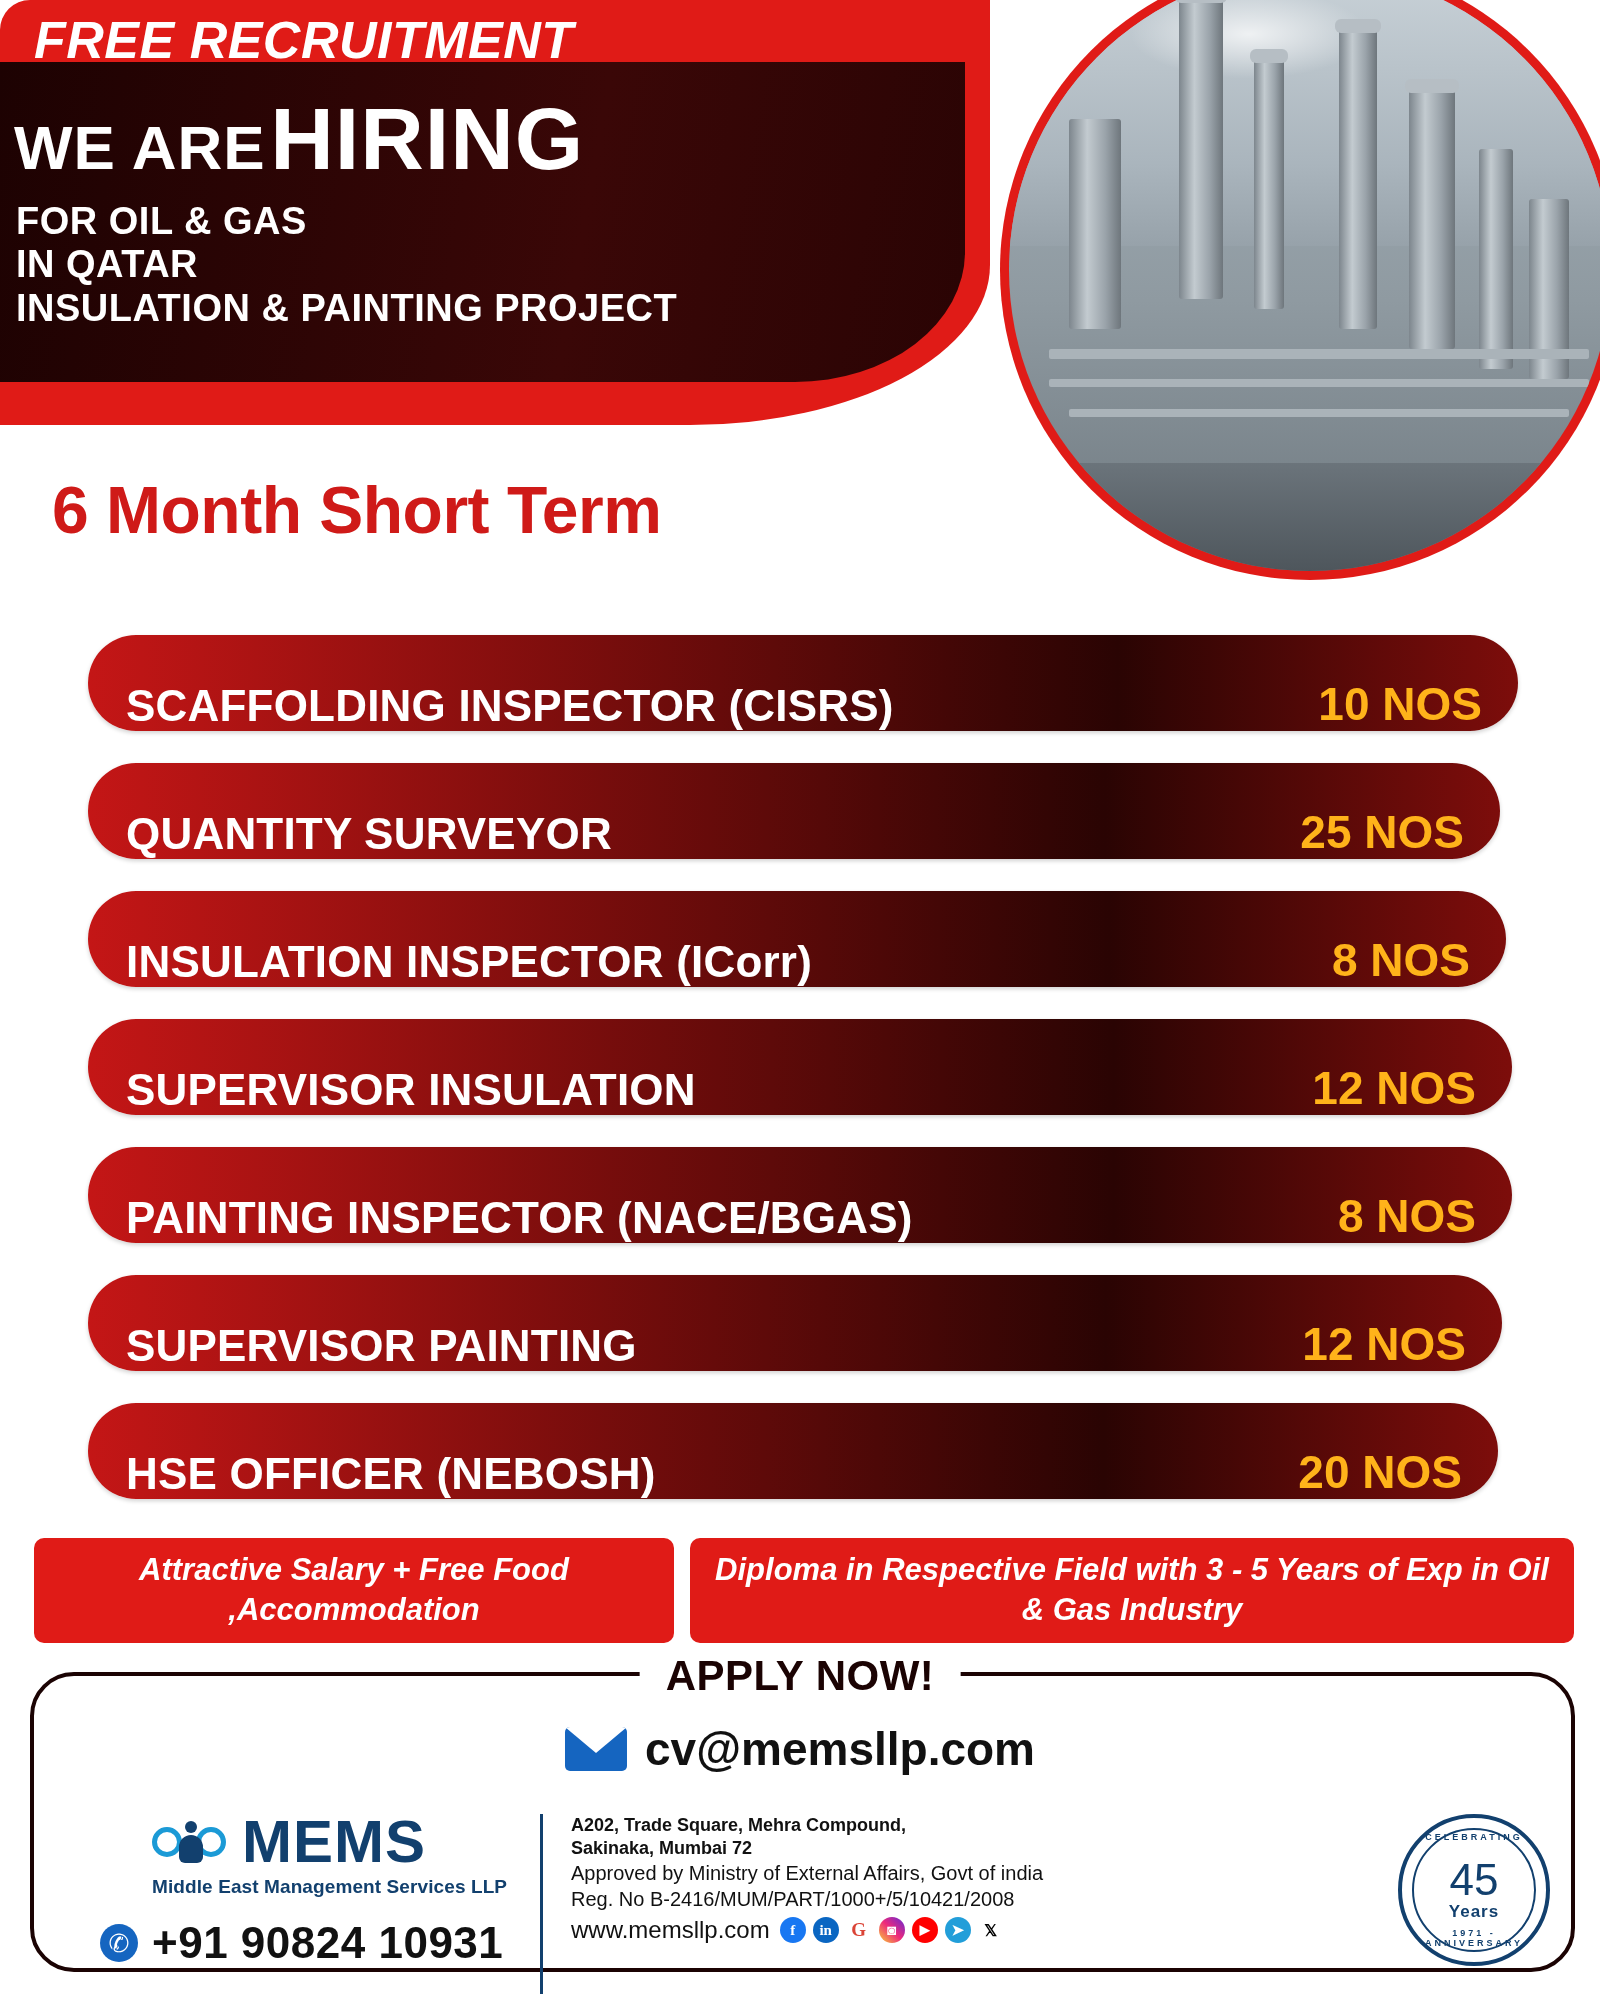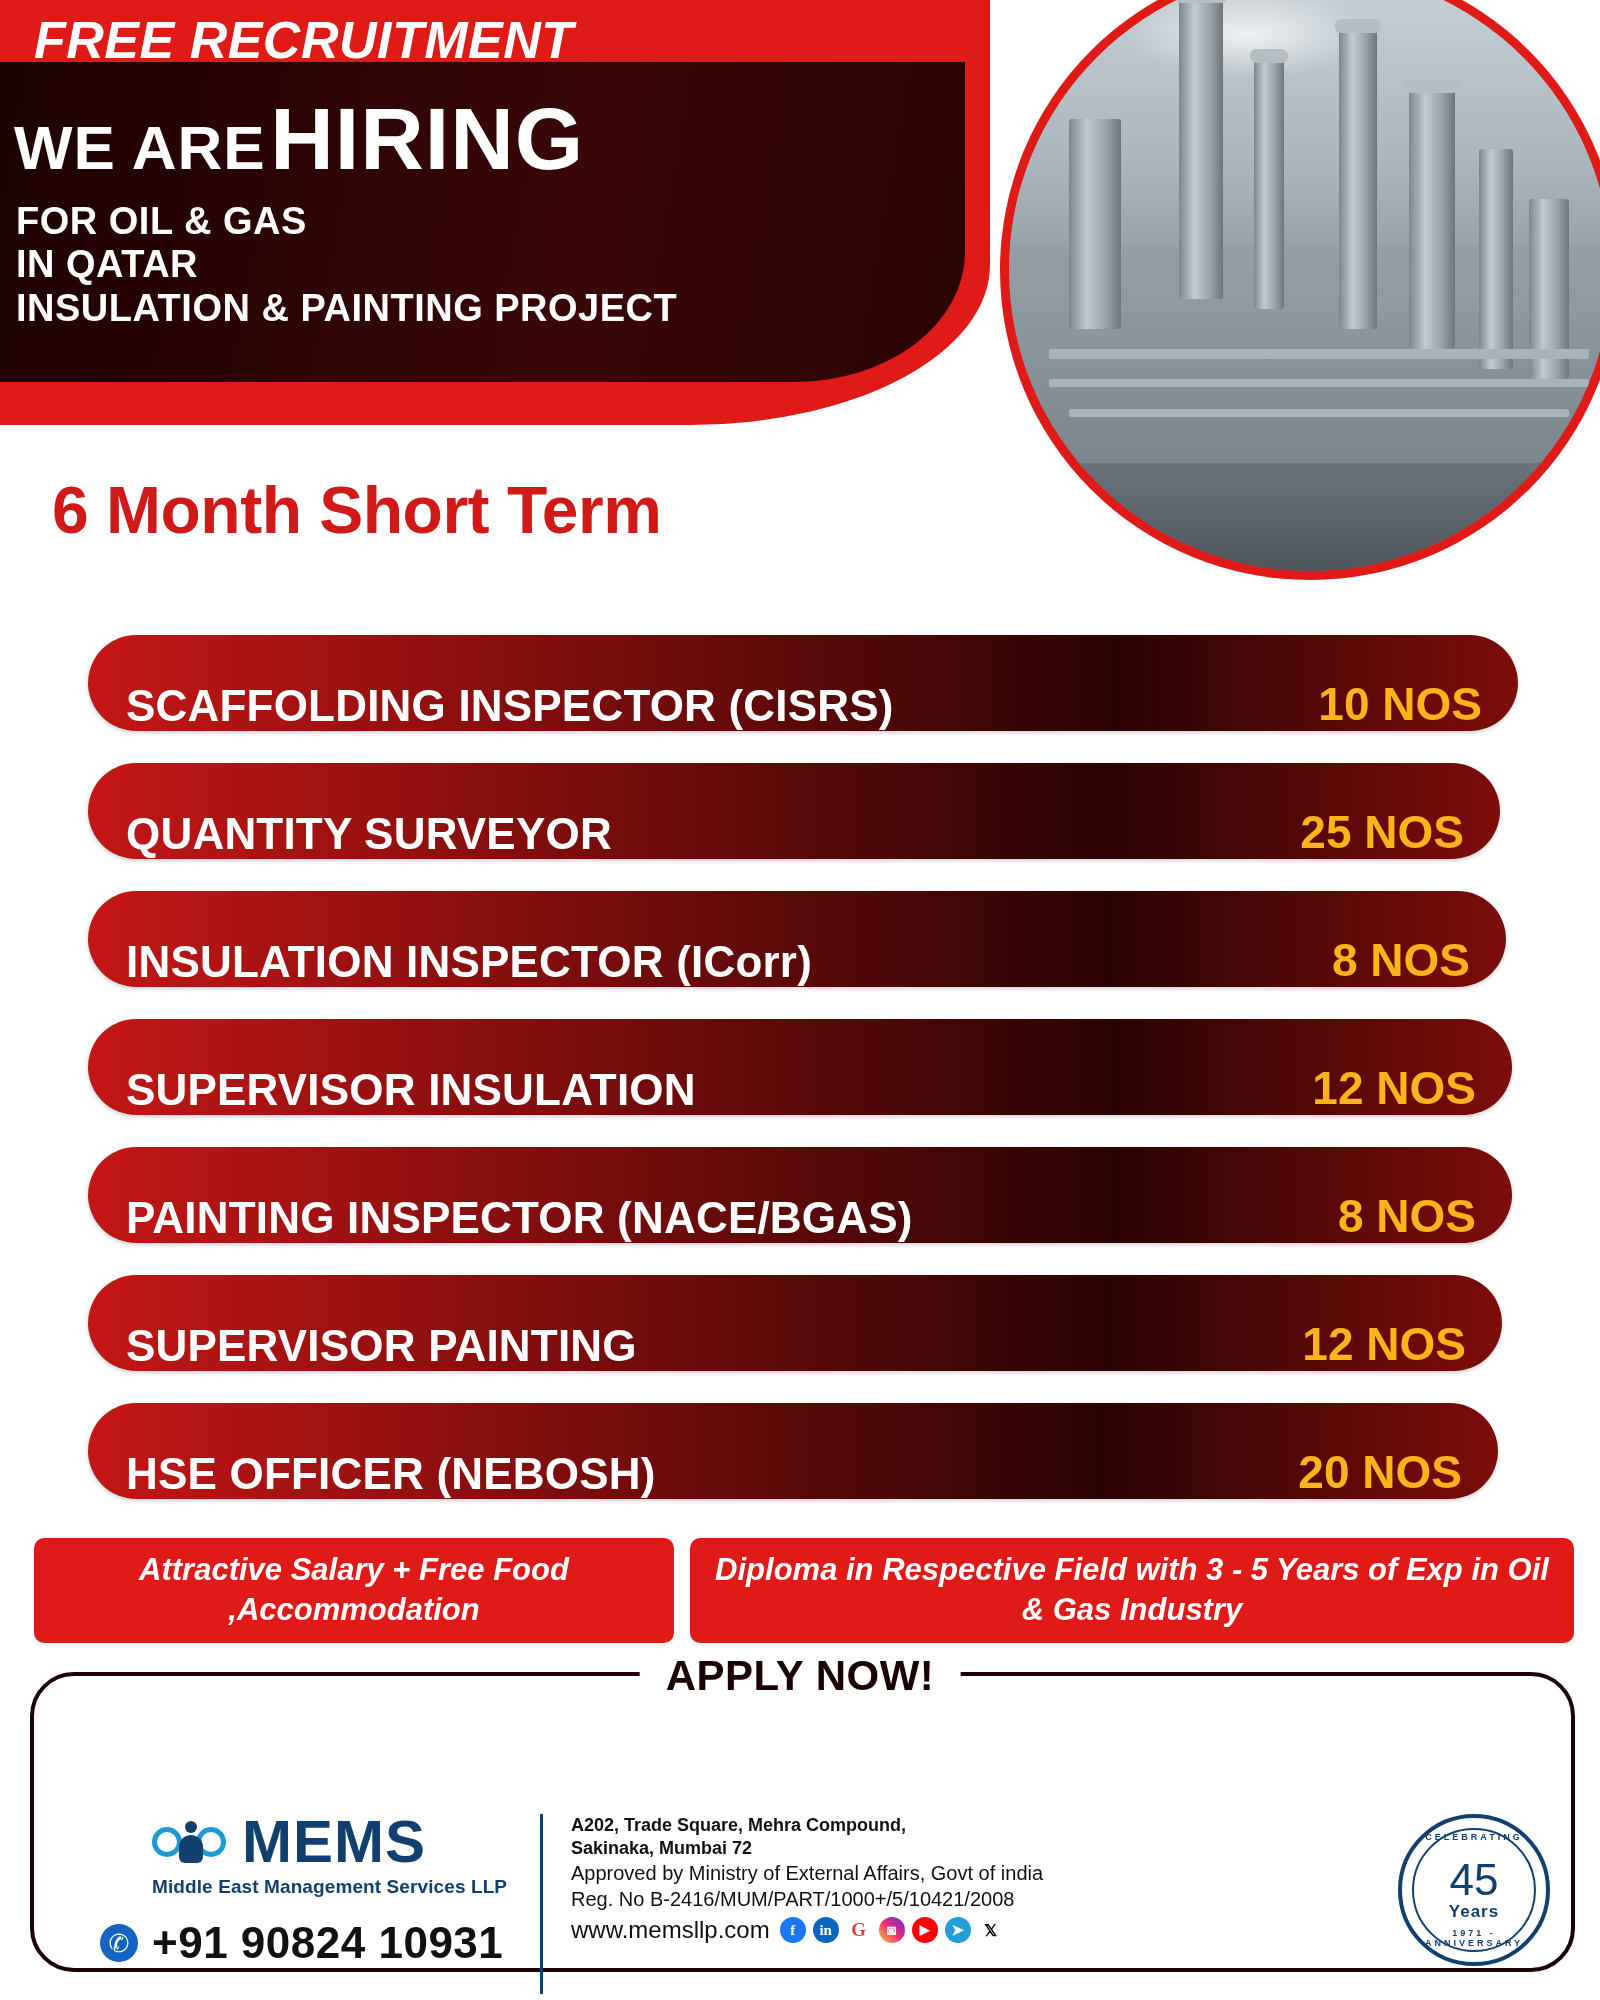--- a/index.html
+++ b/index.html
@@ -9,20 +9,21 @@
     background: #ffffff;
     font-family: "Liberation Sans", sans-serif;
     overflow: hidden;
   }
   .poster {
     position: relative;
     width: 1600px;
     height: 2000px;
     background: #ffffff;
     overflow: hidden;
+    border-radius: 30px;
   }
 
   
   .header-wrap {
     position: absolute;
     top: 0; left: 0;
     width: 1010px;
     height: 430px;
   }
   .header-red-bg {
@@ -487,20 +488,24 @@
     </div>
   </div>
 
   <div class="badges">
     <div class="badge left">Attractive Salary + Free Food ,Accommodation</div>
     <div class="badge right">Diploma in Respective Field with 3 - 5 Years of Exp in Oil &amp; Gas Industry</div>
   </div>
 
   <div class="apply-panel"></div>
   <div class="apply-now">APPLY NOW!</div>
+  <div class="email-line">
+    <span class="email-icon"></span>
+    <span class="email-text">cv@memsllp.com</span>
+  </div>
 
   <div class="footer">
 
     <div class="brand-col">
       <div class="brand-row">
         <span class="mems-mark">
           <span class="ring r1"></span>
           <span class="ring r2"></span>
           <span class="person">
               <span class="head"></span>

